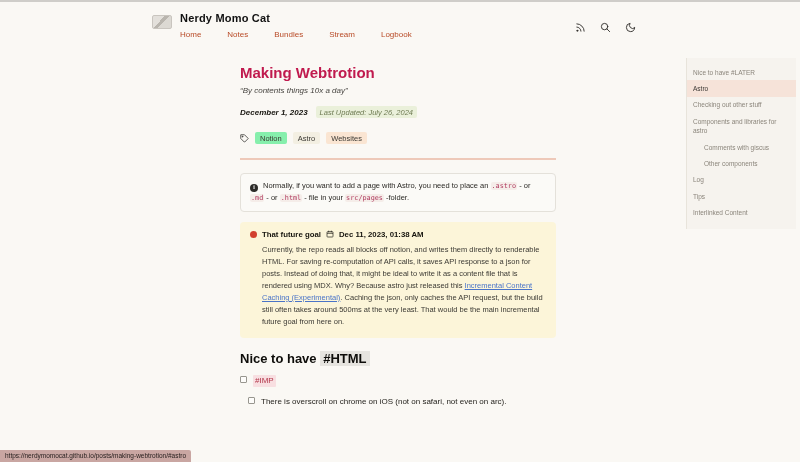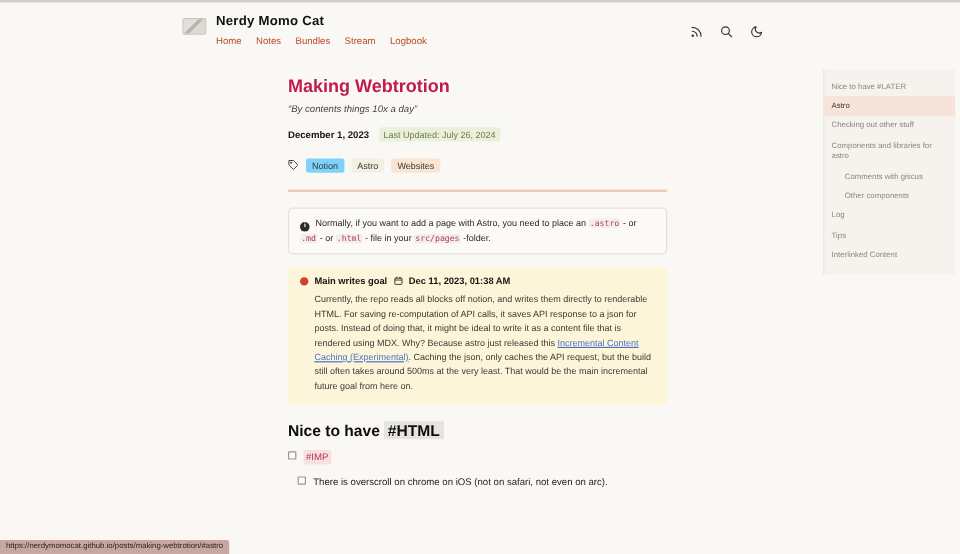--- a/index.html
+++ b/index.html
@@ -12,31 +12,31 @@
   }
   .top-edge { position:absolute; top:0; left:0; width:800px; height:2px; background:#cfcdc9; }
 
   
   .site-header { position:absolute; left:152px; top:12px; width:496px; height:36px; }
   .logo { position:absolute; left:0; top:3px; width:20px; height:14px; border-radius:2px;
           background:linear-gradient(135deg,#e3e0db 0 40%,#b9b5ae 40% 55%,#dcd9d3 55% 100%);
           border:1px solid #c9c5bf; cursor:pointer; }
   .site-title { position:absolute; left:28px; top:0; font-size:11px; font-weight:bold; color:#111;
                 letter-spacing:.2px; cursor:pointer; }
-  .main-nav { position:absolute; left:28px; top:18px; display:flex; gap:12px; }
+  .main-nav { position:absolute; left:28px; top:18px; display:flex; gap:26px; }
   .nav-link { font-size:8px; color:#b84a26; cursor:pointer; text-decoration:none; }
   .header-icons { position:absolute; left:423px; top:7px; display:flex; gap:14px; align-items:center; }
   .hicon { width:11px; height:11px; cursor:pointer; }
   .hicon svg { width:11px; height:11px; stroke:#2e2c29; fill:none; stroke-width:2; stroke-linecap:round; stroke-linejoin:round; }
 
   
   .article { position:absolute; left:240px; top:64px; width:316px; }
   .post-title { font-size:15px; font-weight:bold; color:#c01a4e; margin-bottom:5px; }
   .post-subtitle { font-size:8px; font-style:italic; color:#45433f; margin-bottom:11px; }
-  .meta-row { display:flex; align-items:center; gap:8px; margin-bottom:11px; }
+  .meta-row { display:flex; align-items:center; gap:8px; margin-bottom:11px;font-style:italic; }
   .post-date { font-size:8px; font-weight:bold; color:#17150f; }
   .updated-badge { font-size:7.5px; color:#6d7a52; background:#eaf0da; padding:1.5px 4px; border-radius:2px; }
   .tags-row { display:flex; align-items:center; gap:6px; margin-bottom:11px; }
   .tag-icon svg { width:9px; height:9px; stroke:#2e2c29; fill:none; stroke-width:2; stroke-linejoin:round; }
   .tag-chip { font-size:7.5px; color:#3a3832; padding:1.5px 5px; border-radius:2px; cursor:pointer; }
   .post-divider { border:none; border-top:2px solid #eec9b9; margin-bottom:13px; }
 
   .toc-toggle { display:flex; align-items:center; gap:9px; font-size:8px; font-weight:bold; color:#1b1915;
                 padding:4px 0 9px 4px; border-bottom:1px solid #ebe8e1; margin-bottom:9px; cursor:pointer; }
   .toc-caret { font-size:6px; color:#1b1915; }
@@ -128,37 +128,37 @@
   </div>
 
   <div class="tags-row">
     <span class="tag-icon">
       <svg viewBox="0 0 24 24">
           <path d="M12 2H2v10l9.3 9.3a1 1 0 0 0 1.4 0l8.6-8.6a1 1 0 0 0 0-1.4L12 2z"></path>
           <circle cx="7" cy="7" r="1.3" fill="#2e2c29"></circle>
         </svg>
     </span>
     <span id="tags-container" style="display:flex;gap:6px;">
-        <span class="tag-chip" style="background: #7dd3fc;">Notion</span>
+        <span class="tag-chip" style="background: #86efac;">Notion</span>
         <span class="tag-chip" style="background: rgb(243, 239, 226);">Astro</span>
         <span class="tag-chip" style="background: rgb(250, 229, 210);">Websites</span>
       </span>
   </div>
 
   <hr class="post-divider">
 
 
   <div class="info-callout">
     <span class="info-icon">i</span><span id="info-text"><span>Normally, if you want to add a page with Astro, you need to place an </span><span class="inline-code">.astro</span><span> - or </span><span class="inline-code">.md</span><span> - or </span><span class="inline-code">.html</span><span> - file in your </span><span class="inline-code">src/pages</span><span> -folder.</span></span>
   </div>
 
   <div class="goal-callout">
     <div class="goal-head">
       <span class="goal-dot"></span>
-      <span>Main writes goal</span>
+      <span>That future goal</span>
       <span class="cal-icon">
         <svg viewBox="0 0 24 24">
             <rect x="3" y="5" width="18" height="16" rx="2"></rect>
             <line x1="8" y1="2" x2="8" y2="7"></line>
             <line x1="16" y1="2" x2="16" y2="7"></line>
             <line x1="3" y1="10" x2="21" y2="10"></line>
           </svg>
       </span>
       <span>Dec 11, 2023, 01:38 AM</span>
     </div>

